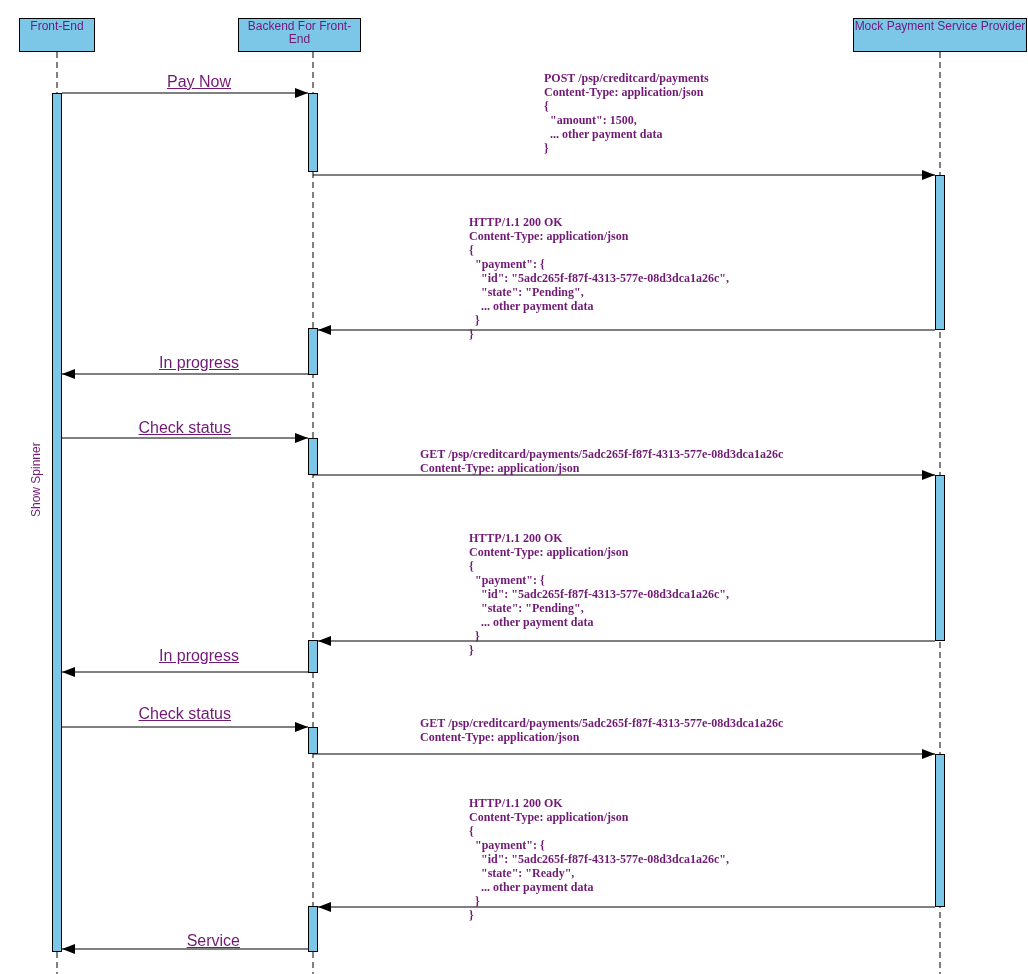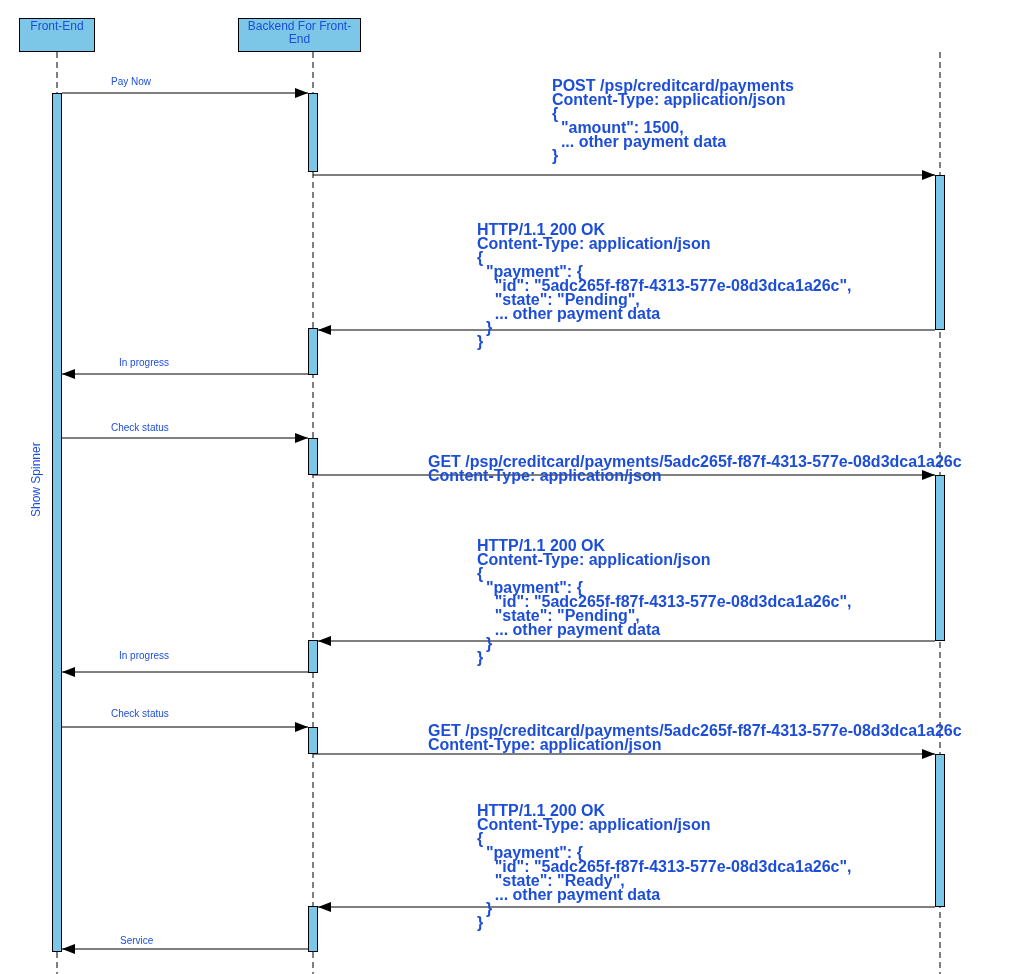--- a/index.html
+++ b/index.html
@@ -2,21 +2,21 @@
 <html style="--actor-fill: #7cc7e8; --line: #000000; --background: #ffffff;"><head>
 <meta charset="utf-8">
 <style>
   html, body { margin: 0; padding: 0; background: #ffffff; }
   .diagram {
     position: relative;
     width: 1028px;
     height: 974px;
     background: var(--background, #ffffff);
     font-family: "Liberation Sans", sans-serif;
-    color: #1d4ed8;
+    color: #701a75;
     overflow: hidden;
   }
   svg.overlay {
     position: absolute;
     left: 0; top: 0;
     width: 1028px; height: 974px;
     pointer-events: none;
   }
   .layer-lifelines { z-index: 1; }
   .layer-arrows    { z-index: 4; }
@@ -37,31 +37,32 @@
     box-sizing: border-box;
     font-size: 12px;
     line-height: 13px;
     text-align: center;
     padding-top: 1px;
     z-index: 3;
   }
   .msg-label {
     position: absolute;
     width: 120px;
-    font-size: 10px;
+    font-size: 16px;
     line-height: 14px;
-    text-align: left;
+    text-align: right;
     white-space: nowrap;
     z-index: 5;
+    text-decoration: underline;
   }
   .code {
     position: absolute;
-    margin: 9px;
-    font-family: Liberation Sans, sans-serif;
-    font-size: 16px;
+    margin: 1px;
+    font-family: Liberation Serif, serif;
+    font-size: 12px;
     font-weight: bold;
     line-height: 14px;
     white-space: pre;
     z-index: 5;
   }
   .vlabel {
     position: absolute;
     left: 3px;
     top: 477px;
     width: 66px;
@@ -93,20 +94,23 @@
   <div class="activation" style="left:308px; top:906px; height:46px;"></div>
   <div class="activation" style="left:935px; top:175px; height:155px;"></div>
   <div class="activation" style="left:935px; top:475px; height:166px;"></div>
   <div class="activation" style="left:935px; top:754px; height:153px;"></div>
 
   <div class="actor-box" style="left:19px;  width:76px;">
     <span>Front-End</span>
   </div>
   <div class="actor-box" style="left:238px; width:123px;">
     <span>Backend For Front-End</span>
+  </div>
+  <div class="actor-box" style="left:853px; width:174px;">
+    <span>Mock Payment Service Provider</span>
   </div>
 
   <svg class="overlay layer-arrows">
     <defs>
       <marker id="ah" viewBox="0 0 13 10" refX="13" refY="5" markerWidth="13" markerHeight="10" markerUnits="userSpaceOnUse" orient="auto">
         <path d="M0,0 L13,5 L0,10 Z" fill="#000"></path>
       </marker>
     </defs>
     <line x1="62" y1="93" x2="308" y2="93" stroke="#000" stroke-width="1" marker-end="url(#ah)"></line>
     <line x1="313" y1="175" x2="935" y2="175" stroke="#000" stroke-width="1" marker-end="url(#ah)"></line>

